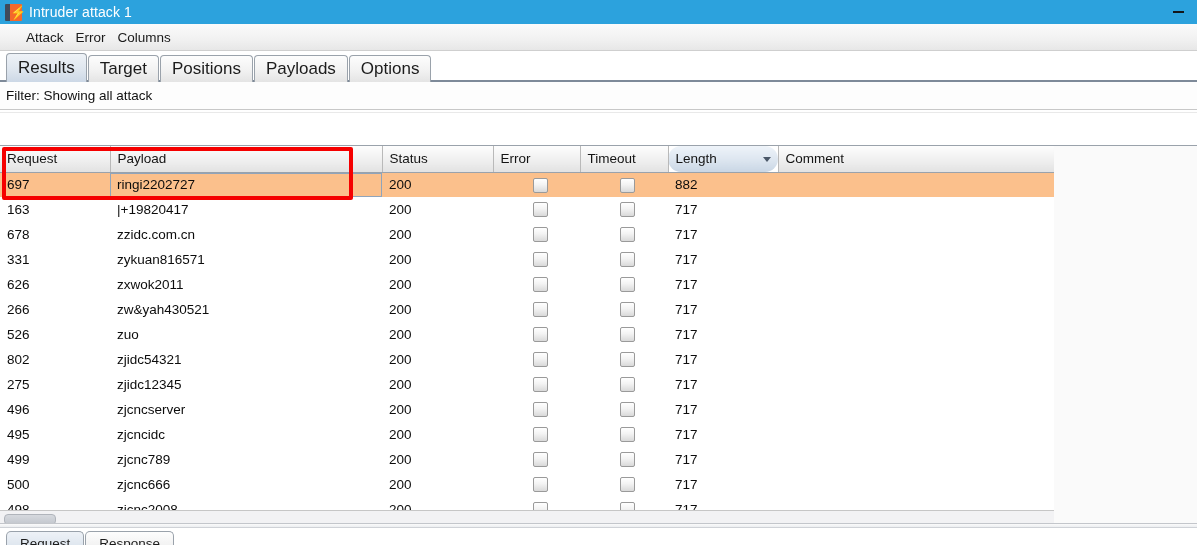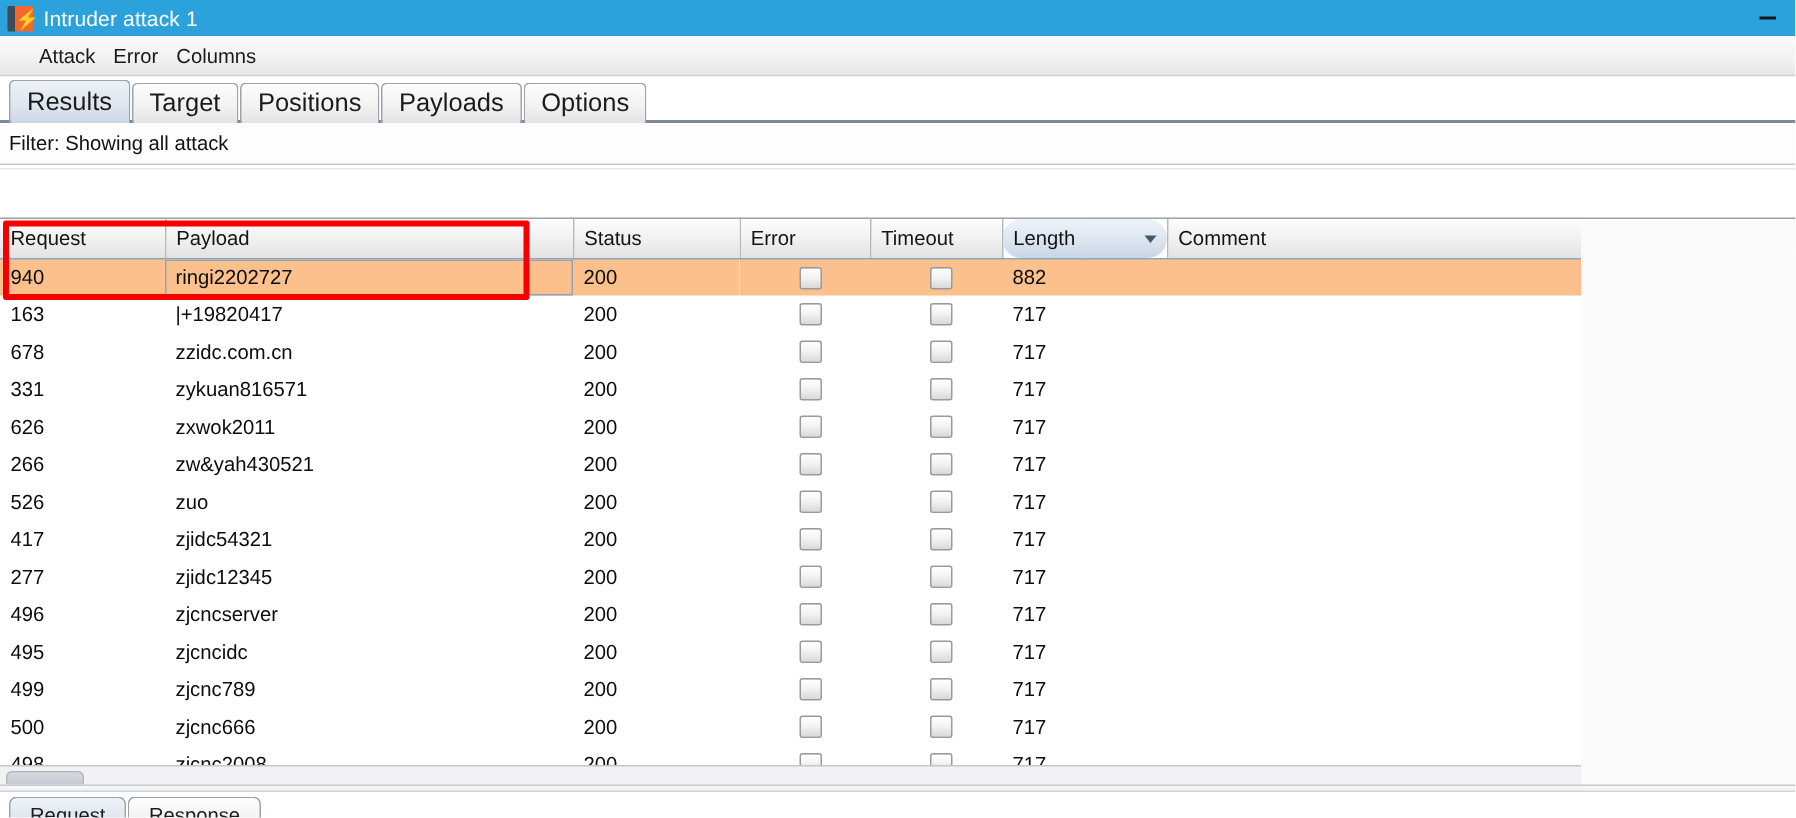--- a/index.html
+++ b/index.html
@@ -388,21 +388,21 @@
             <th><span>Payload</span></th>
             <th><span>Status</span></th>
             <th><span>Error</span></th>
             <th><span>Timeout</span></th>
             <th class="sorted"><span>Length</span><span class="sort-arrow"></span></th>
             <th><span>Comment</span></th>
           </tr>
       </thead>
       <tbody id="results-body">
           <tr class="row-selected">
-            <td>940</td>
+            <td>697</td>
             <td class="cell-focus">ringi2202727</td>
             <td>200</td>
             <td class="center"><span class="chk"></span></td>
             <td class="center"><span class="chk"></span></td>
             <td>882</td>
             <td></td>
           </tr>
           <tr>
             <td>163</td>
             <td>|+19820417</td>
@@ -451,30 +451,30 @@
           <tr>
             <td>526</td>
             <td>zuo</td>
             <td>200</td>
             <td class="center"><span class="chk"></span></td>
             <td class="center"><span class="chk"></span></td>
             <td>717</td>
             <td></td>
           </tr>
           <tr>
-            <td>417</td>
+            <td>802</td>
             <td>zjidc54321</td>
             <td>200</td>
             <td class="center"><span class="chk"></span></td>
             <td class="center"><span class="chk"></span></td>
             <td>717</td>
             <td></td>
           </tr>
           <tr>
-            <td>277</td>
+            <td>275</td>
             <td>zjidc12345</td>
             <td>200</td>
             <td class="center"><span class="chk"></span></td>
             <td class="center"><span class="chk"></span></td>
             <td>717</td>
             <td></td>
           </tr>
           <tr>
             <td>496</td>
             <td>zjcncserver</td>

